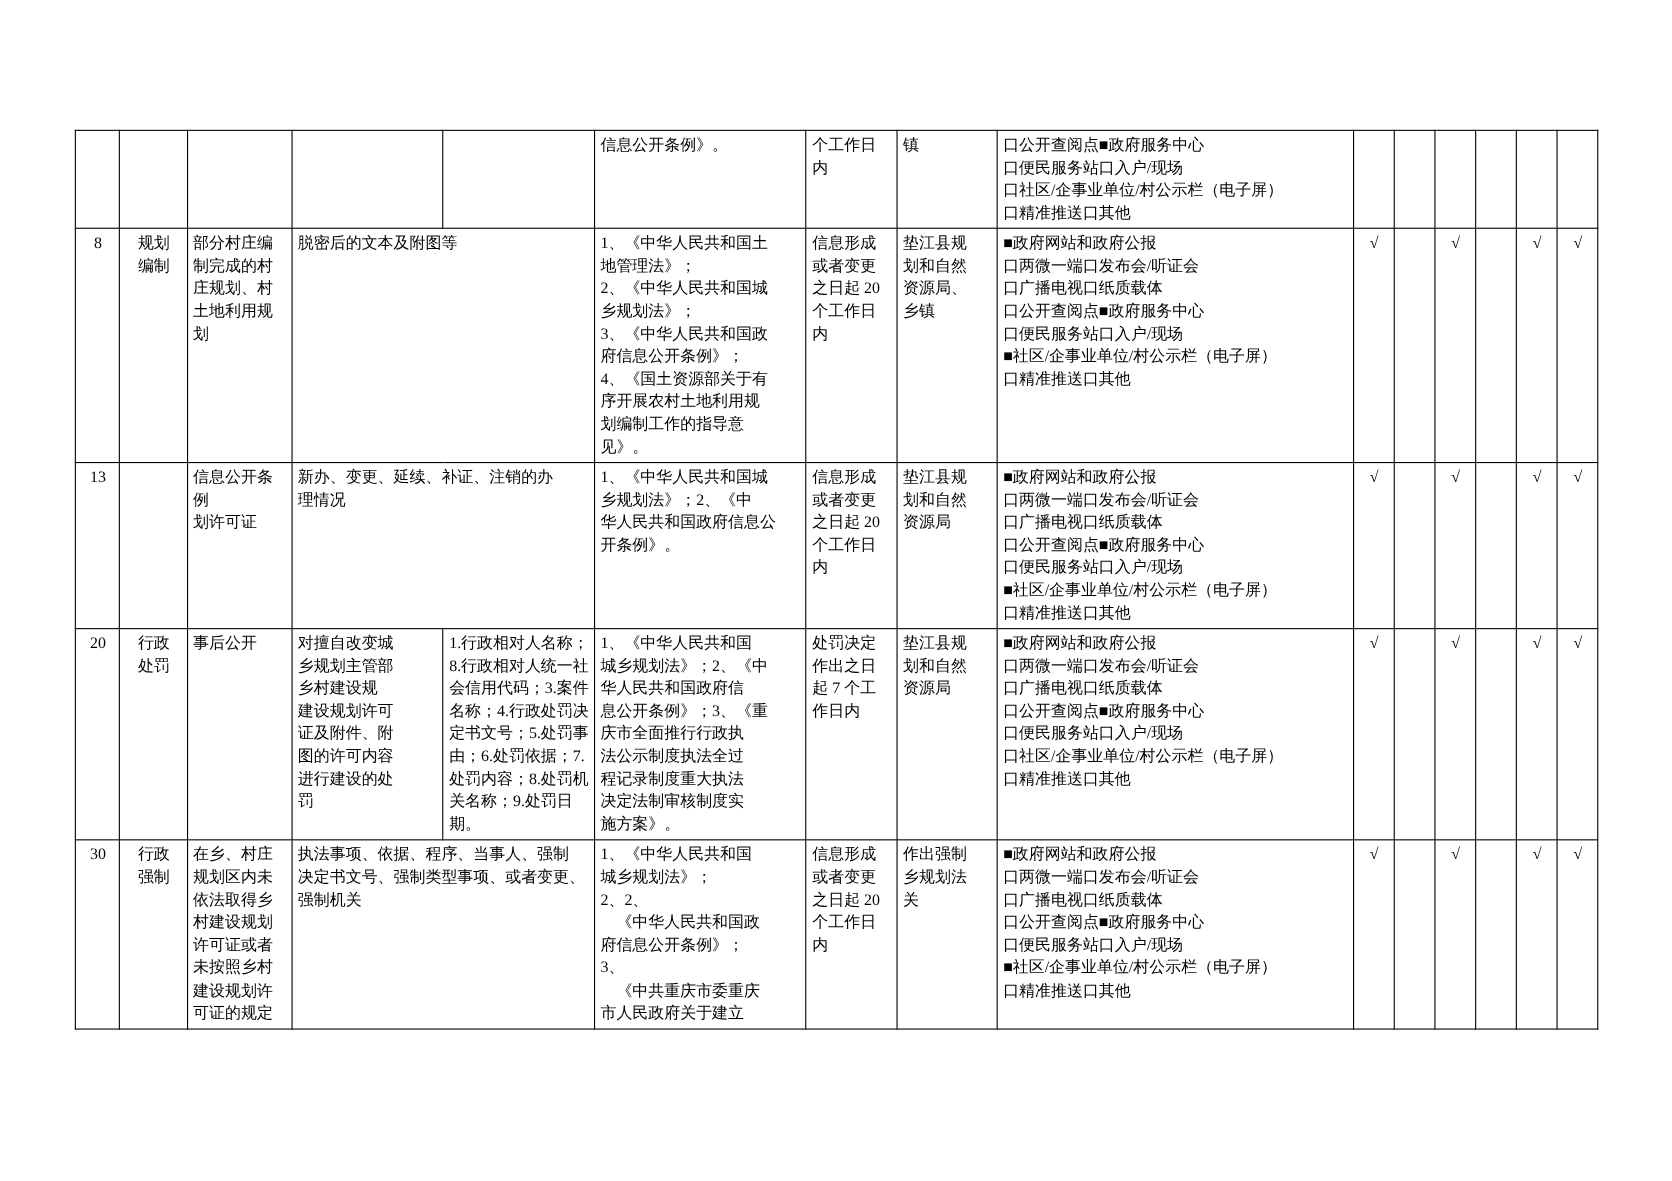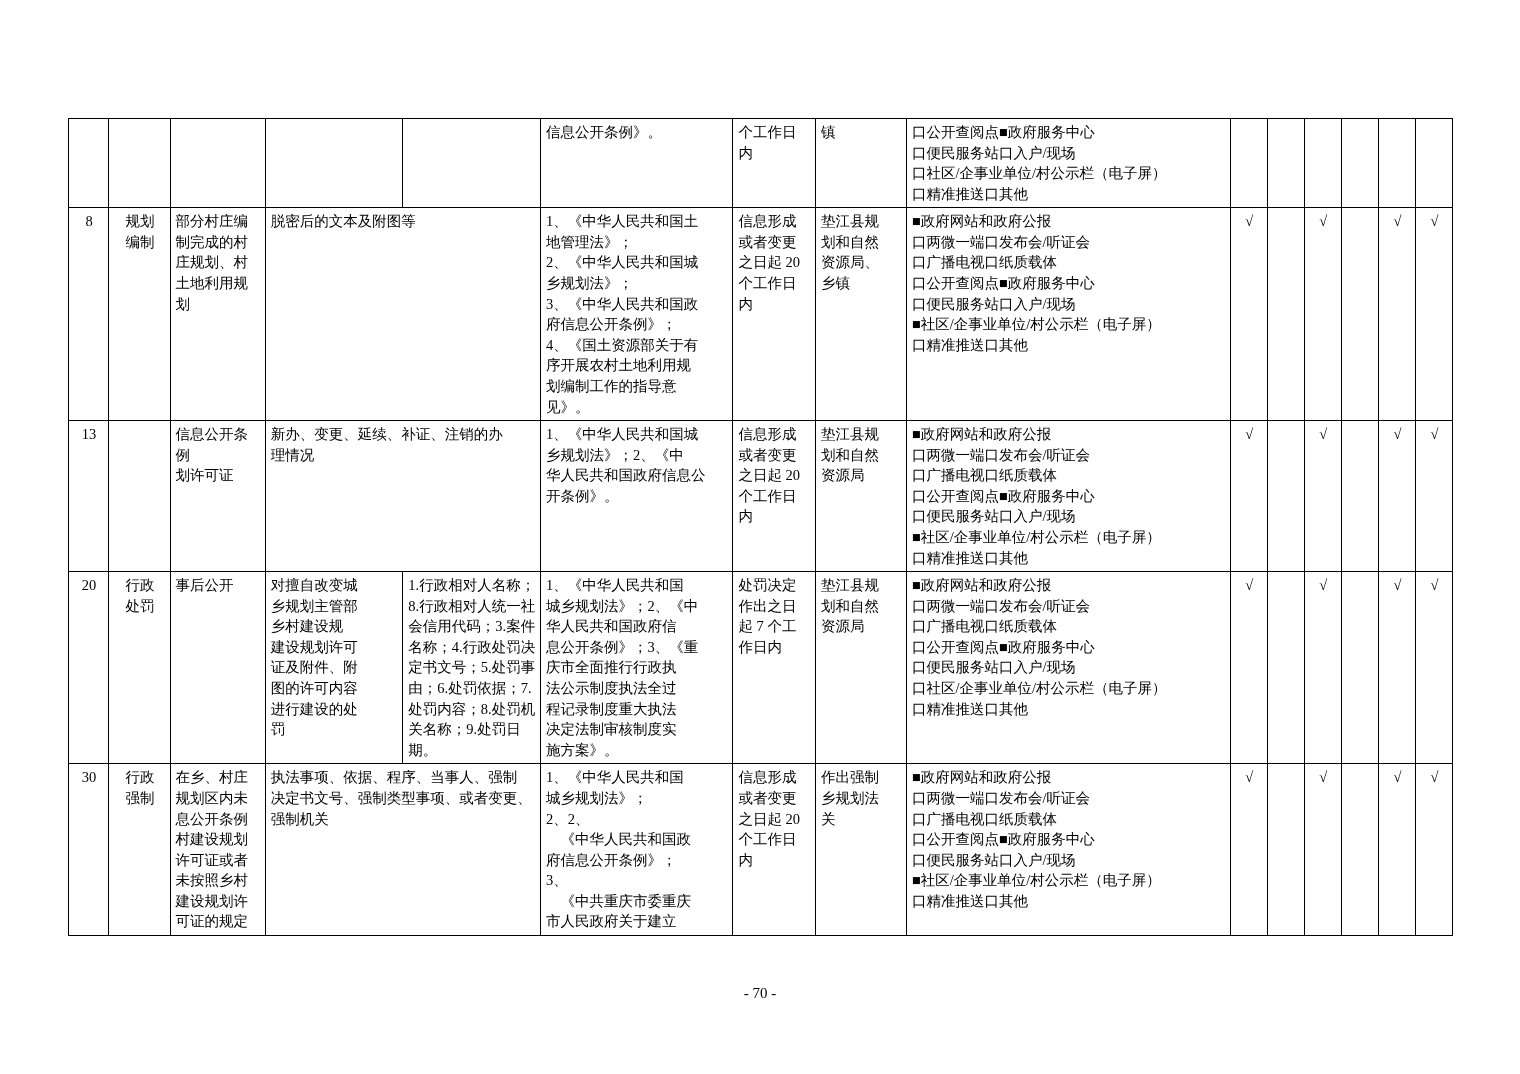--- a/index.html
+++ b/index.html
@@ -292,21 +292,21 @@
 
       <tr>
         <td class="c-num">30</td>
         <td class="c-center">
           <span class="cellline">行政</span>
           <span class="cellline">强制</span>
         </td>
         <td>
           <span class="cellline">在乡、村庄</span>
           <span class="cellline">规划区内未</span>
-          <span class="cellline">息公开条例</span>
+          <span class="cellline">依法取得乡</span>
           <span class="cellline">村建设规划</span>
           <span class="cellline">许可证或者</span>
           <span class="cellline">未按照乡村</span>
           <span class="cellline">建设规划许</span>
           <span class="cellline">可证的规定</span>
         </td>
         <td colspan="2">
           <span class="cellline">执法事项、依据、程序、当事人、强制</span>
           <span class="cellline">决定书文号、强制类型事项、或者变更、</span>
           <span class="cellline">强制机关</span>
@@ -346,15 +346,14 @@
         <td class="c-check"></td>
         <td class="c-check">√</td>
         <td class="c-check"></td>
         <td class="c-check">√</td>
         <td class="c-check">√</td>
       </tr>
 
     </tbody>
   </table>
 
-  <div class="page-number">- 70 -</div>
 
 </div>
 
 </body></html>

